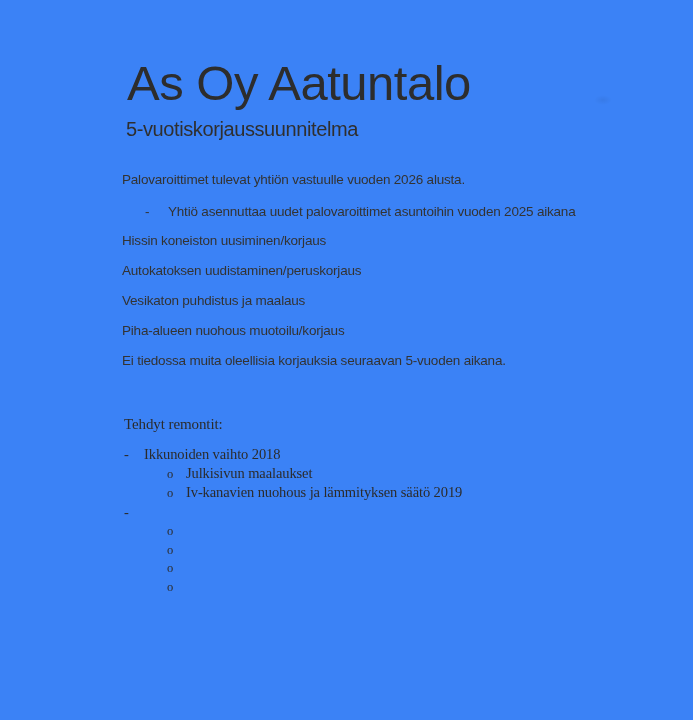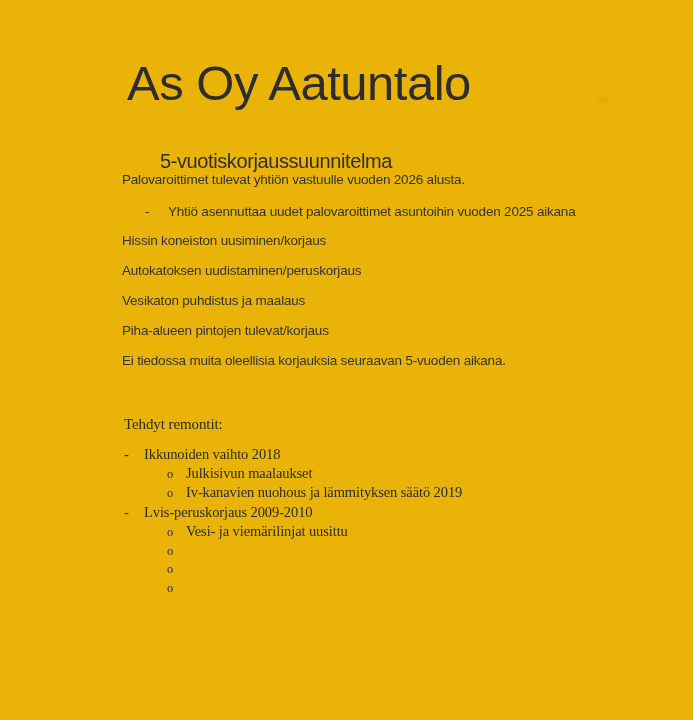--- a/index.html
+++ b/index.html
@@ -5,21 +5,21 @@
   * { margin: 0; padding: 0; box-sizing: border-box; }
   html, body {
     width: 693px; height: 720px;
     background: #ffffff;
     overflow: hidden;
     font-family: "Liberation Sans", sans-serif;
   }
   .page {
     position: relative;
     width: 693px; height: 720px;
-    background: #eab308;
+    background: #3b82f6;
     color: #303030;
   }
   
   .smudge {
     position: absolute;
     left: 594px; top: 95px;
     width: 18px; height: 10px;
     background: radial-gradient(ellipse at center, rgba(0,0,0,0.06), rgba(0,0,0,0) 70%);
   }
   .doc-title {
@@ -27,28 +27,27 @@
     left: 127px; top: 57px;
     font-size: 49px;
     line-height: 52px;
     font-weight: 400;
     letter-spacing: -0.5px;
     color: #2d2d2d;
     white-space: nowrap;
   }
   .doc-subtitle {
     position: absolute;
-    left: 126px; top: 149px;
+    left: 126px; top: 117px;
     font-size: 20px;
     line-height: 24px;
     font-weight: 400;
     letter-spacing: -0.4px;
     color: #2f2f2f;
     white-space: nowrap;
-    margin-left: 34px;
   }
   .sans-par {
     position: absolute;
     left: 122px;
     font-size: 13.5px;
     line-height: 18px;
     letter-spacing: -0.2px;
     color: #333333;
     white-space: nowrap;
   }
@@ -129,46 +128,44 @@
   <p class="sans-par" style="top:171px">Palovaroittimet tulevat yhtiön vastuulle vuoden 2026 alusta.</p>
 
   <div class="sans-sub-bullet" style="top:203px">
     <span class="dash">-</span>
     <span>Yhtiö asennuttaa uudet palovaroittimet asuntoihin vuoden 2025 aikana</span>
   </div>
 
   <p class="sans-par" style="top:232px">Hissin koneiston uusiminen/korjaus</p>
   <p class="sans-par" style="top:262px">Autokatoksen uudistaminen/peruskorjaus</p>
   <p class="sans-par" style="top:292px">Vesikaton puhdistus ja maalaus</p>
-  <p class="sans-par" style="top:322px">Piha-alueen pintojen tulevat/korjaus</p>
+  <p class="sans-par" style="top:322px">Piha-alueen nuohous muotoilu/korjaus</p>
   <p class="sans-par" style="top:352px">Ei tiedossa muita oleellisia korjauksia seuraavan 5-vuoden aikana.</p>
 
   <div class="serif-block">
     <div class="serif-heading">Tehdyt remontit:</div>
 
     <div class="dash-row">
       <span class="dash">-</span>
       <span>Ikkunoiden vaihto 2018</span>
     </div>
     <div class="o-row">
       <span class="o-bullet">o</span>
       <span>Julkisivun maalaukset</span>
     </div>
     <div class="o-row">
       <span class="o-bullet">o</span>
       <span>Iv-kanavien nuohous ja lämmityksen säätö 2019</span>
     </div>
 
     <div class="dash-row">
       <span class="dash">-</span>
-      <span>Lvis-peruskorjaus 2009-2010</span>
     </div>
     <div class="o-row">
       <span class="o-bullet">o</span>
-      <span>Vesi- ja viemärilinjat uusittu</span>
     </div>
     <div class="o-row">
       <span class="o-bullet">o</span>
     </div>
     <div class="o-row">
       <span class="o-bullet">o</span>
     </div>
     <div class="o-row">
       <span class="o-bullet">o</span>
     </div>

